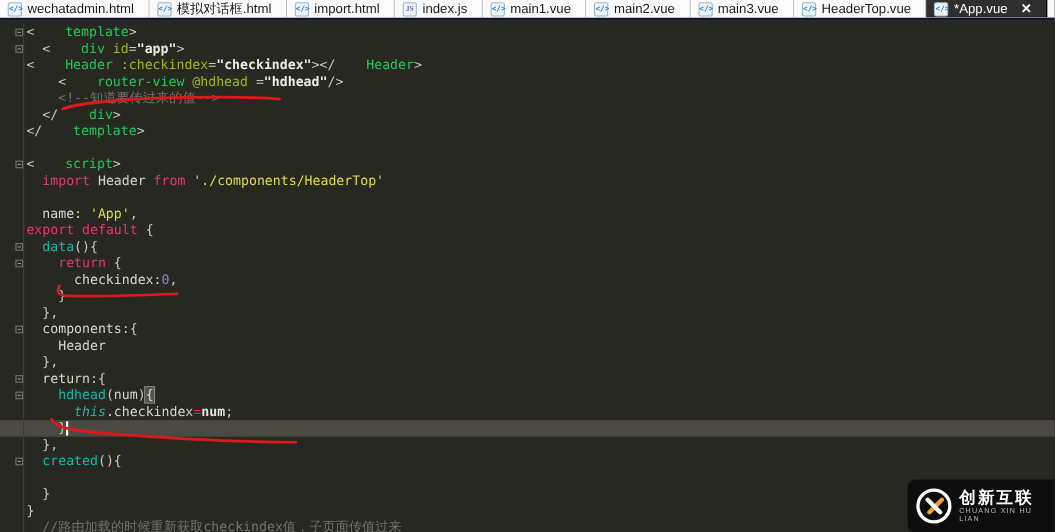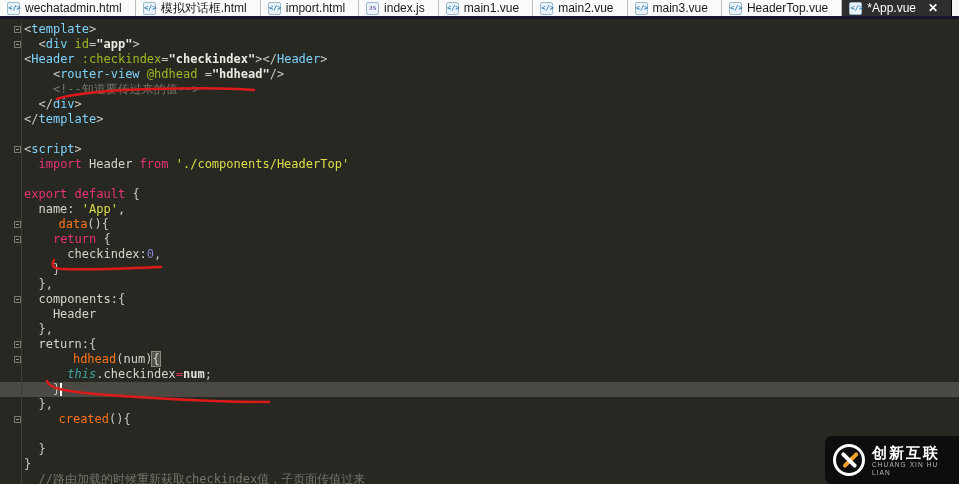--- a/index.html
+++ b/index.html
@@ -27,27 +27,27 @@
             font-family:"DejaVu Sans Mono", monospace; font-size:12px; }
   .line { display:flex; height:15px; line-height:15px; white-space:pre; position:relative; }
   .line.current { background:#4b4944; }
   .gutter { flex:0 0 22px; display:flex; align-items:center;
             border-right:1px solid #3f3f38; background:transparent; }
   .lnum { flex:1; text-align:right; color:#70705e; font-size:11px; padding-right:2px; }
   .foldcol { flex:0 0 8px; display:flex; align-items:center; justify-content:center; }
   .foldbox { width:7px; height:7px; border:1px solid #75756a; position:relative; background:#282823; }
   .foldbox::after { content:""; position:absolute; left:1px; right:1px; top:2px; height:1px; background:#9a9a8c; }
   .code { padding-left:2px; }
-  .tok-tag    { color:#7dd3fc; }
+  .tok-tag    { color:#22c55e;margin-left:28px; }
   .tok-attr   { color:#9cb821;margin-top:44px; }
   .tok-val    { color:#eaeae2; font-weight:bold; }
   .tok-kw     { color:#e73377; }
   .tok-str    { color:#dede48; }
   .tok-num    { color:#8585d5; }
-  .tok-fn     { color:#f97316;margin-left:20px; }
+  .tok-fn     { color:#14b8a6; }
   .tok-this   { color:#3fa7a0; font-style:italic; }
   .tok-plain  { color:#d5d5cb; }
   .tok-pb     { color:#e2e2da; font-weight:bold; }
   .tok-punct  { color:#c8c8c0; }
   .tok-comment{ color:#73736a; }
   .tok-op     { color:#e0315b; }
   .tok-bhl    { color:#d5d5cb; background:#55554c; outline:1px solid #8a8a7a; }
   .cursor { display:inline-block; width:2px; height:13px; background:#ffffff;
             vertical-align:middle; margin-left:0px; }
 
@@ -117,22 +117,22 @@
       <div class="line"><div class="gutter"><span class="lnum"></span><span class="foldcol"><span class="foldbox"></span></span></div><div class="code"><span class="tok-punct">  &lt;</span><span class="tok-tag">div</span><span class="tok-plain"> </span><span class="tok-attr">id</span><span class="tok-punct">=</span><span class="tok-val">"app"</span><span class="tok-punct">&gt;</span></div></div>
       <div class="line"><div class="gutter"><span class="lnum"></span><span class="foldcol"></span></div><div class="code"><span class="tok-punct">&lt;</span><span class="tok-tag">Header</span><span class="tok-plain"> </span><span class="tok-attr">:checkindex</span><span class="tok-punct">=</span><span class="tok-val">"checkindex"</span><span class="tok-punct">&gt;&lt;/</span><span class="tok-tag">Header</span><span class="tok-punct">&gt;</span></div></div>
       <div class="line"><div class="gutter"><span class="lnum"></span><span class="foldcol"></span></div><div class="code"><span class="tok-punct">    &lt;</span><span class="tok-tag">router-view</span><span class="tok-plain"> </span><span class="tok-attr">@hdhead</span><span class="tok-punct"> =</span><span class="tok-val">"hdhead"</span><span class="tok-punct">/&gt;</span></div></div>
       <div class="line"><div class="gutter"><span class="lnum"></span><span class="foldcol"></span></div><div class="code"><span class="tok-comment">    &lt;!--知道要传过来的值--&gt;</span></div></div>
       <div class="line"><div class="gutter"><span class="lnum"></span><span class="foldcol"></span></div><div class="code"><span class="tok-punct">  &lt;/</span><span class="tok-tag">div</span><span class="tok-punct">&gt;</span></div></div>
       <div class="line"><div class="gutter"><span class="lnum"></span><span class="foldcol"></span></div><div class="code"><span class="tok-punct">&lt;/</span><span class="tok-tag">template</span><span class="tok-punct">&gt;</span></div></div>
       <div class="line"><div class="gutter"><span class="lnum"></span><span class="foldcol"></span></div><div class="code"></div></div>
       <div class="line"><div class="gutter"><span class="lnum"></span><span class="foldcol"><span class="foldbox"></span></span></div><div class="code"><span class="tok-punct">&lt;</span><span class="tok-tag">script</span><span class="tok-punct">&gt;</span></div></div>
       <div class="line"><div class="gutter"><span class="lnum"></span><span class="foldcol"></span></div><div class="code"><span class="tok-plain">  </span><span class="tok-kw">import</span><span class="tok-plain"> Header </span><span class="tok-kw">from</span><span class="tok-plain"> </span><span class="tok-str">'./components/HeaderTop'</span></div></div>
       <div class="line"><div class="gutter"><span class="lnum"></span><span class="foldcol"></span></div><div class="code"></div></div>
+      <div class="line"><div class="gutter"><span class="lnum"></span><span class="foldcol"></span></div><div class="code"><span class="tok-plain">  name: </span><span class="tok-str">'App'</span><span class="tok-punct">,</span></div></div>
       <div class="line"><div class="gutter"><span class="lnum"></span><span class="foldcol"></span></div><div class="code"><span class="tok-kw">export</span><span class="tok-plain"> </span><span class="tok-kw">default</span><span class="tok-punct"> {</span></div></div>
-      <div class="line"><div class="gutter"><span class="lnum"></span><span class="foldcol"></span></div><div class="code"><span class="tok-plain">  name: </span><span class="tok-str">'App'</span><span class="tok-punct">,</span></div></div>
       <div class="line"><div class="gutter"><span class="lnum"></span><span class="foldcol"><span class="foldbox"></span></span></div><div class="code"><span class="tok-plain">  </span><span class="tok-fn">data</span><span class="tok-punct">(){</span></div></div>
       <div class="line"><div class="gutter"><span class="lnum"></span><span class="foldcol"><span class="foldbox"></span></span></div><div class="code"><span class="tok-plain">    </span><span class="tok-kw">return</span><span class="tok-punct"> {</span></div></div>
       <div class="line"><div class="gutter"><span class="lnum"></span><span class="foldcol"></span></div><div class="code"><span class="tok-plain">      checkindex:</span><span class="tok-num">0</span><span class="tok-punct">,</span></div></div>
       <div class="line"><div class="gutter"><span class="lnum"></span><span class="foldcol"></span></div><div class="code"><span class="tok-punct">    }</span></div></div>
       <div class="line"><div class="gutter"><span class="lnum"></span><span class="foldcol"></span></div><div class="code"><span class="tok-punct">  },</span></div></div>
       <div class="line"><div class="gutter"><span class="lnum"></span><span class="foldcol"><span class="foldbox"></span></span></div><div class="code"><span class="tok-plain">  components:</span><span class="tok-punct">{</span></div></div>
       <div class="line"><div class="gutter"><span class="lnum"></span><span class="foldcol"></span></div><div class="code"><span class="tok-plain">    Header</span></div></div>
       <div class="line"><div class="gutter"><span class="lnum"></span><span class="foldcol"></span></div><div class="code"><span class="tok-punct">  },</span></div></div>
       <div class="line"><div class="gutter"><span class="lnum"></span><span class="foldcol"><span class="foldbox"></span></span></div><div class="code"><span class="tok-plain">  return:</span><span class="tok-punct">{</span></div></div>
       <div class="line"><div class="gutter"><span class="lnum"></span><span class="foldcol"><span class="foldbox"></span></span></div><div class="code"><span class="tok-plain">    </span><span class="tok-fn">hdhead</span><span class="tok-punct">(</span><span class="tok-plain">num</span><span class="tok-punct">)</span><span class="tok-bhl">{</span></div></div>

